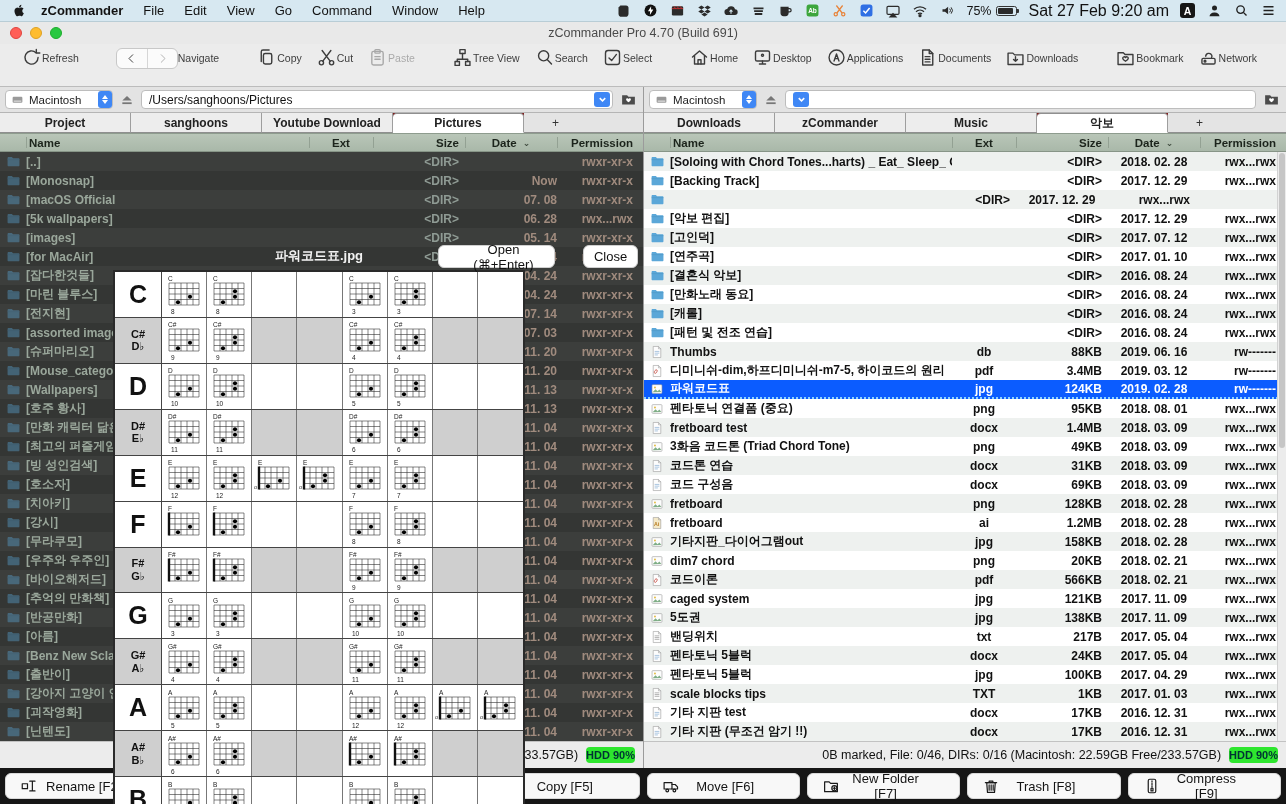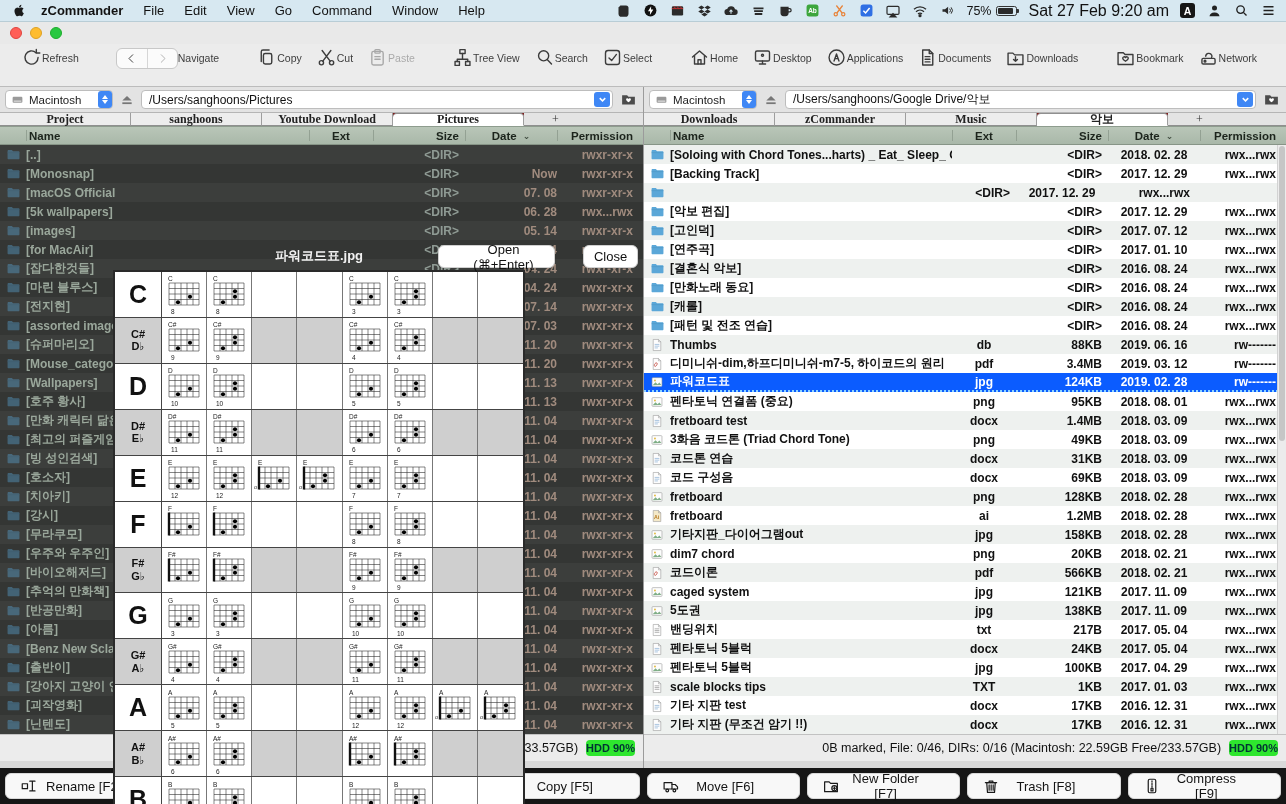--- a/index.html
+++ b/index.html
@@ -70,21 +70,21 @@
   .stepper i.up{border-bottom:4px solid #fff;}
   .stepper i.dn{border-top:4px solid #fff;}
   .ejbtn{color:#666;width:18px;display:flex;justify-content:center;background:none;border:none;padding:0;}
   .pathfield{flex:1;height:19px;background:#fff;border:1px solid #bdbdbd;border-radius:4px;display:flex;
              align-items:center;padding:0 2px 0 7px;font-size:12px;color:#111;}
   .pathfield .ptext{flex:1;white-space:nowrap;overflow:hidden;}
   .pathdrop{width:16px;height:15px;background:#3f87f5;border-radius:3px;display:flex;align-items:center;justify-content:center;}
   .pathdrop svg{stroke:#fff;}
   .favbtn{background:none;border:none;padding:0;width:20px;display:flex;justify-content:center;color:#4a4a4a;}
 
-  .tabrow{height:14px;background:#7f1d1d;display:flex;border-top:1px solid #b5b5b5;font-family:Liberation Serif, serif;}
+  .tabrow{height:21px;background:#7f1d1d;display:flex;border-top:1px solid #b5b5b5;}
   .tab{flex:0 0 131px;display:flex;align-items:center;justify-content:center;font-size:12px;font-weight:700;color:#222;
        background:#ededed;border-right:1px solid #9e9e9e;border-bottom:1px solid #8f8f8f;position:relative;}
   .tab.active{background:#fff;border-bottom:1px solid #fff;border-top:1px solid #8f8f8f;border-radius:4px 4px 0 0;}
   .tab.plus{flex:1 1 auto;justify-content:flex-start;padding-left:28px;font-weight:400;color:#333;
             border-right:none;background:#e4e4e4;}
 
   .colheader{height:19px;background:linear-gradient(#b9c6b8,#a9b8a9);border-top:1px solid #8e9c8e;border-bottom:1px solid #879587;
              display:grid;grid-template-columns:26px 1fr 64px 92px 92px 86px;align-items:center;
              font-size:11.5px;font-weight:700;color:#1c241c;}
   .colheader .hc{position:relative;height:100%;display:flex;align-items:center;}
@@ -279,20 +279,21 @@
       </span>
   </div>
 </div>
 
 <div id="titlebar">
   <div class="lights">
     <span class="light r"></span>
     <span class="light y"></span>
     <span class="light g"></span>
   </div>
+  <div id="win-title">zCommander Pro 4.70 (Build 691)</div>
 </div>
 
 <div id="toolbar">
   <span id="tb-buttons" style="display:flex;">
       <div class="tbtn gap">
         <span class="tico">
           <svg viewBox="0 0 24 24" width="21" height="21" fill="none" stroke="currentColor" stroke-width="1.6" stroke-linecap="round" stroke-linejoin="round">
             <path d="M19.5 12a7.5 7.5 0 1 1-2.4-5.5"></path>
             <path d="M17.5 2.8v4h4"></path>
           </svg>
@@ -2078,21 +2079,20 @@
             <i class="dn"></i>
           </span>
       </div>
       <button class="ejbtn">
           <svg viewBox="0 0 24 24" width="14" height="14" fill="#777">
             <path d="M4 13l8-8 8 8z"></path>
             <rect x="4" y="16" width="16" height="3"></rect>
           </svg>
         </button>
       <div class="pathfield">
-        <span class="ptext">/Users/sanghoons/Google Drive/악보</span>
         <span class="pathdrop">
             <svg viewBox="0 0 24 24" width="11" height="11" fill="none" stroke-width="3.2">
               <path d="M6 9l6 6 6-6"></path>
             </svg>
           </span>
       </div>
       <button class="favbtn">
           <svg viewBox="0 0 24 24" width="17" height="17" fill="#4c4c4c">
             <path d="M3 6h7l2 2h9v11H3z"></path>
             <path d="M12 11.2c.9-1.6 3.4-1 3.4.8 0 1.4-2.1 3-3.4 3.8-1.3-.8-3.4-2.4-3.4-3.8 0-1.8 2.5-2.4 3.4-.8z" fill="#fff"></path>

